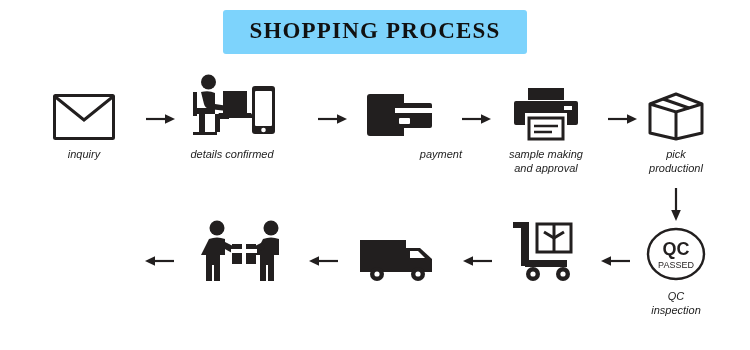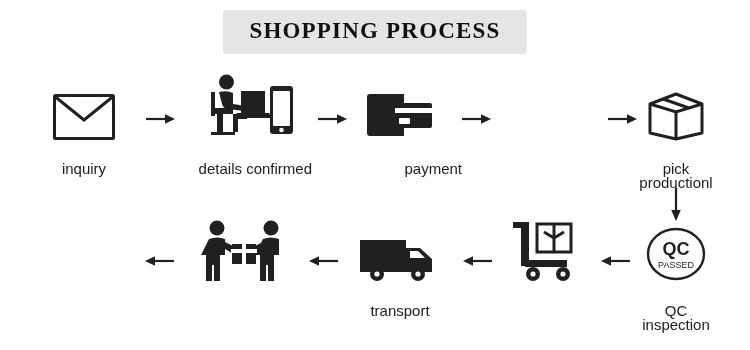--- a/index.html
+++ b/index.html
@@ -24,21 +24,21 @@
   
   .title-wrap {
     position: absolute;
     left: 0;
     top: 10px;
     width: 750px;
     display: flex;
     justify-content: center;
   }
   .title-pill {
-    background: #e5e5e5;
+    background: #7dd3fc;
     padding: 8px 26px 10px 26px;
     border-radius: 3px;
   }
   .title-text {
     font-size: 23px;
     font-weight: bold;
     letter-spacing: 1.2px;
     color: #111;
     font-family: "Liberation Serif", serif;
     white-space: nowrap;
@@ -59,25 +59,26 @@
     width: 124px;
     text-align: center;
   }
   .step .art {
     height: 64px;
     display: flex;
     align-items: flex-end;
     justify-content: center;
   }
   .step .caption {
-    margin-top: 22px;
-    font-size: 15px;
+    margin-top: 7px;
+    font-size: 11px;
     line-height: 14px;
     color: #1d1d1d;
     white-space: pre-line;
+    font-style: italic;
   }
 
   
   .arrow {
     position: absolute;
     top: 36px;
     width: 30px;
     height: 14px;
   }
   .arrow svg { display: block; }
@@ -114,21 +115,21 @@
       <div class="caption">inquiry</div>
     </div>
 
     <div class="arrow" style="left:146px;">
       <svg width="30" height="14" viewBox="0 0 30 14">
         <path d="M0 7 H22" class="ink-stroke" stroke-width="2.2"></path>
         <path d="M29 7 L19 2.2 L19 11.8 Z" class="ink"></path>
       </svg>
     </div>
 
-    <div class="step" style="left:188px;text-align:right;">
+    <div class="step" style="left:170px;">
       <div class="art">
         <svg width="92" height="66" viewBox="0 0 92 66">
 
           <circle cx="22.5" cy="8" r="7.5" class="ink"></circle>
 
           <path d="M15 18 q8 -2 14 1 l0 11 l13 2 l-1 5 l-18 -2 q-4 -1 -5 -5 z" class="ink"></path>
 
           <path d="M11 34 h18 v6 h-10 l0 18 h-6 l0 -18 h-2 z" class="ink"></path>
           <path d="M29 40 l14 0 l0 5 l-9 0 l0 13 l-5 0 z" class="ink"></path>
 
@@ -165,20 +166,33 @@
       <div class="caption">payment</div>
     </div>
 
     <div class="arrow" style="left:462px;">
       <svg width="30" height="14" viewBox="0 0 30 14">
         <path d="M0 7 H22" class="ink-stroke" stroke-width="2.2"></path>
         <path d="M29 7 L19 2.2 L19 11.8 Z" class="ink"></path>
       </svg>
     </div>
 
+    <div class="step" style="left:484px;">
+      <div class="art">
+        <svg width="64" height="52" viewBox="0 0 64 52">
+          <rect x="14" y="0" width="36" height="12" class="ink"></rect>
+          <path d="M2 13 h60 a2 2 0 0 1 2 2 v20 a2 2 0 0 1 -2 2 h-9 v-12 h-42 v12 h-9 a2 2 0 0 1 -2 -2 v-20 a2 2 0 0 1 2 -2 z" class="ink"></path>
+          <rect x="50" y="18" width="8" height="4" fill="#ffffff"></rect>
+          <rect x="15" y="30" width="34" height="21" class="ink-stroke" stroke-width="3"></rect>
+          <path d="M20 38 h24 M20 44 h18" class="ink-stroke" stroke-width="2.4"></path>
+        </svg>
+      </div>
+      <div class="caption">sample making
+and approval</div>
+    </div>
 
     <div class="arrow" style="left:608px;">
       <svg width="30" height="14" viewBox="0 0 30 14">
         <path d="M0 7 H22" class="ink-stroke" stroke-width="2.2"></path>
         <path d="M29 7 L19 2.2 L19 11.8 Z" class="ink"></path>
       </svg>
     </div>
 
     <div class="step" style="left:614px;">
       <div class="art">
@@ -243,21 +257,20 @@
           <path d="M0 6 h46 v28 h-46 z" class="ink"></path>
           <path d="M46 14 h14 l12 11 v9 h-26 z" class="ink"></path>
           <path d="M50 17 h8 l7 7 h-15 z" fill="#ffffff"></path>
           <rect x="0" y="34" width="72" height="4" class="ink"></rect>
           <circle cx="17" cy="40" r="7" class="ink"></circle>
           <circle cx="17" cy="40" r="2.6" fill="#ffffff"></circle>
           <circle cx="58" cy="40" r="7" class="ink"></circle>
           <circle cx="58" cy="40" r="2.6" fill="#ffffff"></circle>
         </svg>
       </div>
-      <div class="caption">transport</div>
     </div>
 
     <div class="arrow" style="left:462px;">
       <svg width="30" height="14" viewBox="0 0 30 14">
         <path d="M30 7 H8" class="ink-stroke" stroke-width="2.2"></path>
         <path d="M1 7 L11 2.2 L11 11.8 Z" class="ink"></path>
       </svg>
     </div>
 
     <div class="step" style="left:484px;">

